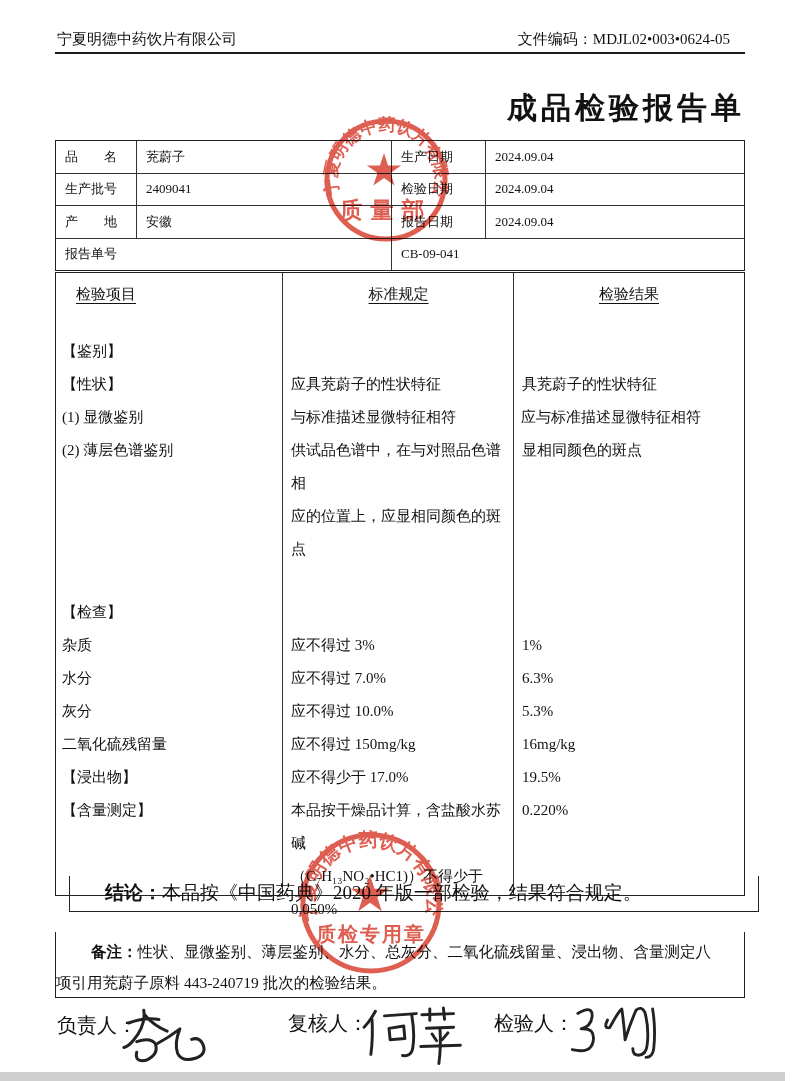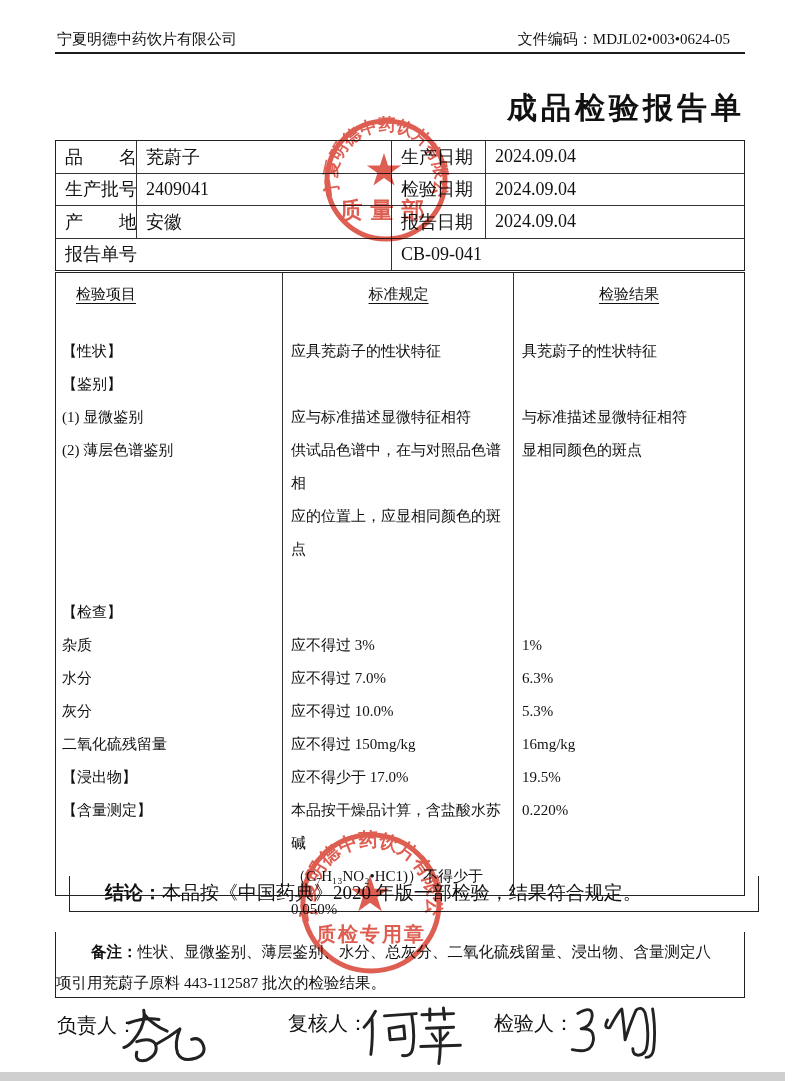--- a/index.html
+++ b/index.html
@@ -11,21 +11,21 @@
   
   .hd-company{left:57px;top:30px;font-size:15px;}
   .hd-code{right:55px;top:30px;font-size:15px;}
   .hd-rule{left:55px;top:52px;width:690px;height:2px;background:#1c1c1c;}
   
   .title{left:55px;top:88px;width:690px;text-align:right;font-size:30px;font-weight:bold;letter-spacing:4px;}
   
   .info{left:55px;top:140px;width:690px;height:131px;border:1.6px solid #222;box-sizing:border-box;display:flex;flex-direction:column;}
   .irow{display:flex;flex:1;border-top:1px solid #333;}
   .irow:first-child{border-top:none;}
-  .icell{box-sizing:border-box;border-left:1px solid #333;display:flex;align-items:center;padding-left:9px;font-size:18px;white-space:pre;}
+  .icell{box-sizing:border-box;border-left:1px solid #333;display:flex;align-items:center;padding-left:9px;font-size:13px;white-space:pre;}
   .icell:first-child{border-left:none;}
   .il1{width:80px;}
   .iv1{width:255px;}
   .il2{width:94px;}
   .iv2{flex:1;}
   .il4{width:335px;}
   .iv4{flex:1;}
   
   .insp{left:55px;top:272px;width:690px;height:624px;border:1.6px solid #222;box-sizing:border-box;}
   .vline{position:absolute;top:0;bottom:0;width:1px;background:#333;}
@@ -95,33 +95,33 @@
   <div class="abs insp">
     <div class="vline v1"></div>
     <div class="vline v2"></div>
     <div class="ihead">
       <span class="h1">检验项目</span>
       <span class="h2">标准规定</span>
       <span class="h3">检验结果</span>
     </div>
     <div class="rows">
         <div class="trow">
+          <div class="tc c1">【鉴别】</div>
+          <div class="tc c2"></div>
+          <div class="tc c3"></div>
+        </div>
+        <div class="trow">
           <div class="tc c1">【性状】</div>
           <div class="tc c2">应具茺蔚子的性状特征</div>
           <div class="tc c3">具茺蔚子的性状特征</div>
         </div>
         <div class="trow">
-          <div class="tc c1">【鉴别】</div>
-          <div class="tc c2"></div>
-          <div class="tc c3"></div>
-        </div>
-        <div class="trow">
           <div class="tc c1">(1) 显微鉴别</div>
+          <div class="tc c3">与标准描述显微特征相符</div>
           <div class="tc c2">应与标准描述显微特征相符</div>
-          <div class="tc c3">与标准描述显微特征相符</div>
         </div>
         <div class="trow">
           <div class="tc c1">(2) 薄层色谱鉴别</div>
           <div class="tc c2">供试品色谱中，在与对照品色谱相
 应的位置上，应显相同颜色的斑点</div>
           <div class="tc c3">显相同颜色的斑点</div>
         </div>
         <div class="trow">
           <div class="tc c1">【检查】</div>
           <div class="tc c2"></div>
@@ -157,21 +157,21 @@
           <div class="tc c2">本品按干燥品计算，含盐酸水苏碱
 （C₇H₁₃NO₂•HC1)）不得少于 0.050%</div>
           <div class="tc c3">0.220%</div>
         </div>
       </div>
   </div>
 
   <div class="abs conc"><span class="lbl">结论：</span><span>本品按《中国药典》2020 年版一部检验，结果符合规定。</span></div>
 
   <div class="abs rem"><span class="lbl">备注：</span><span>性状、显微鉴别、薄层鉴别、水分、总灰分、二氧化硫残留量、浸出物、含量测定八
-项引用茺蔚子原料 443-112587 批次的检验结果。</span></div>
+项引用茺蔚子原料 443-240719 批次的检验结果。</span></div>
 
   <div class="abs siglabel" style="left:57px;top:1012px;">负责人：</div>
   <svg class="abs sig" style="left:105px;top:1002px;" width="130" height="70" viewBox="0 0 95 60" aria-label="李远">
     <path d="M12,18 Q26,13 38,15"></path>
     <path d="M25,7 Q27,20 16,33 Q12,38 8,39"></path>
     <path d="M26,11 Q33,20 45,25"></path>
     <path d="M19,34 Q31,30 35,36 Q38,45 27,50 Q17,52 19,43"></path>
     <path d="M36,36 Q47,30 56,23 Q51,35 54,44 Q58,52 70,48 Q80,44 75,35 Q72,30 66,32"></path>
   </svg>
 

